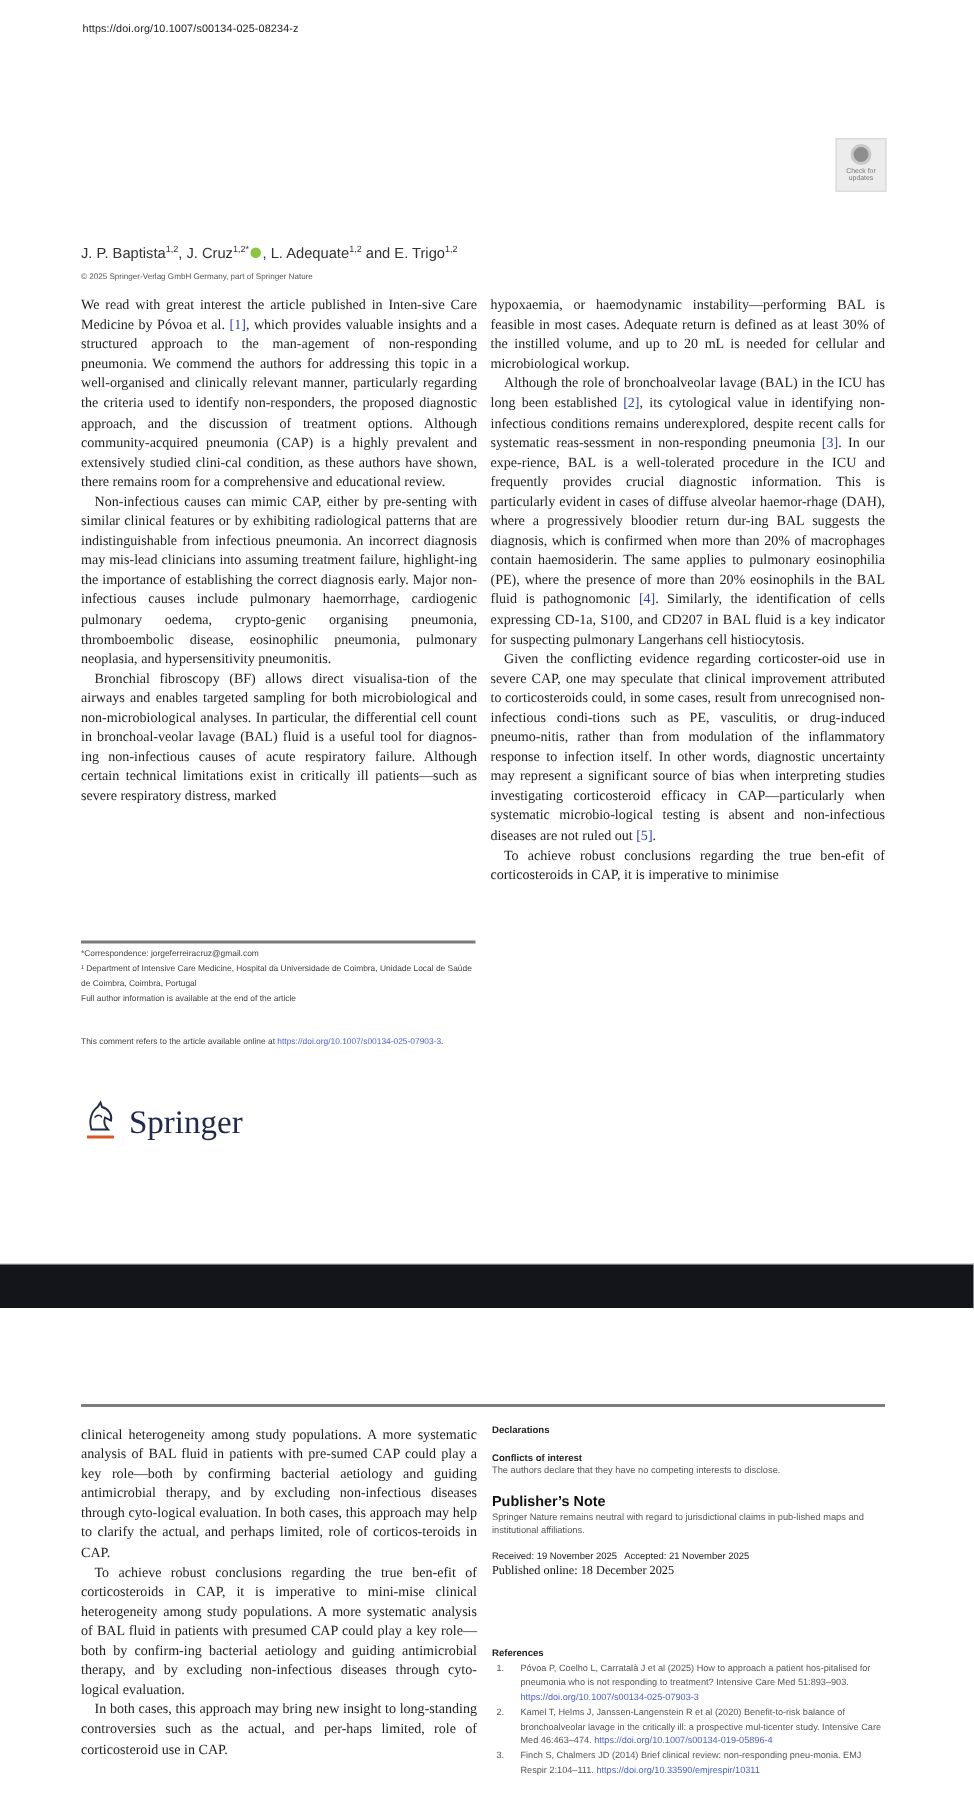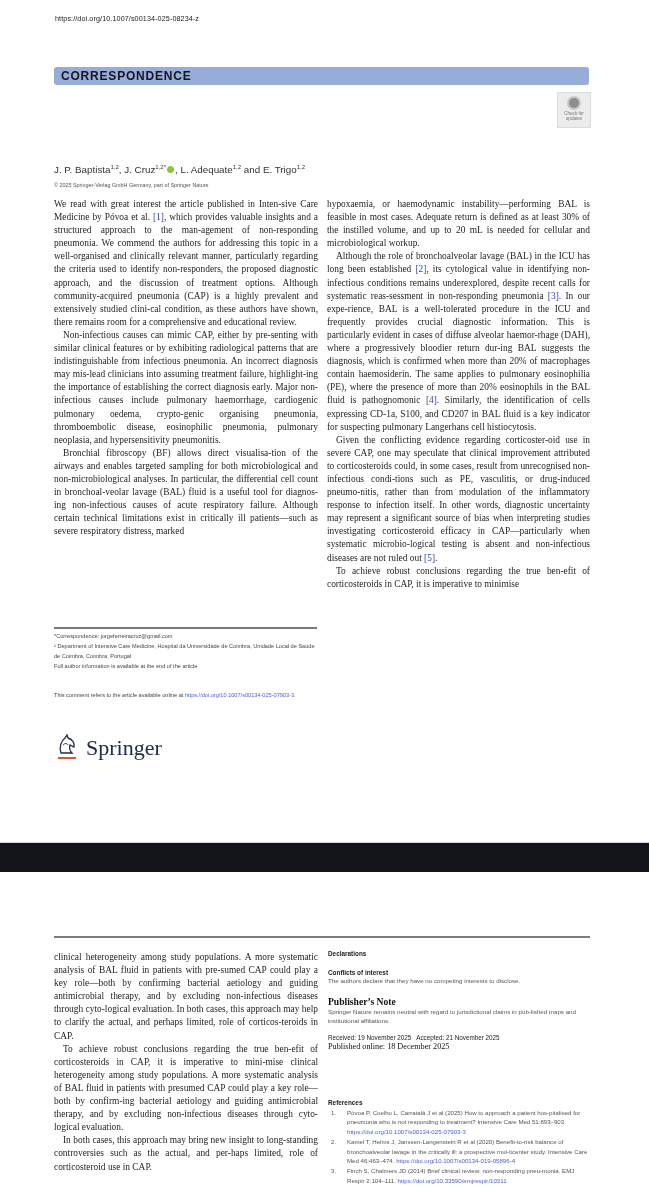--- a/index.html
+++ b/index.html
@@ -59,39 +59,36 @@
   .springer-logo { position: absolute; left: 0; top: 0; width: 22px; height: 28px; }
   .springer-text { position: absolute; left: 30px; top: 2px; font-family: "Liberation Serif", serif; font-size: 22px; color: #222a4a; white-space: nowrap; }
 
   
   .p2-rule { position: absolute; left: 54px; top: 1033px; width: 536px; height: 2px; background: #7d7d7d; }
   .col3 { left: 54px; top: 945px; width: 264px; }
   .decl { position: absolute; left: 328px; top: 950px; width: 265px; font-family: "Liberation Sans", sans-serif; }
   .decl .h-small { font-weight: bold; font-size: 6.4px; color: #222; }
   .decl .h-sub { font-weight: bold; font-size: 6.4px; color: #222; margin-top: 12px; }
   .decl .small { font-size: 6.2px; color: #555; line-height: 9.5px; }
-  .decl .h-big { font-weight: bold; font-size: 9.6px; color: #111; margin-top: 10px; font-family: Liberation Serif, serif; }
+  .decl .h-big { font-weight: bold; font-size: 9.6px; color: #111; margin-top: 10px; }
   .decl .dates { font-size: 6.3px; color: #222; margin-top: 8px; }
   .decl .published { font-family: "Liberation Serif", serif; font-size: 8.2px; color: #111; margin-top: 1px; }
   .refs { position: absolute; left: 328px; top: 1099px; width: 265px; font-family: "Liberation Sans", sans-serif; }
   .refs .h-small { font-weight: bold; font-size: 6.4px; color: #222; margin-bottom: 2px; }
   .refs ol { margin: 0; padding: 0; list-style: none; }
   .refs li { position: relative; padding-left: 19px; font-size: 6.1px; line-height: 9.4px; color: #555; margin-bottom: 1px; }
   .refs li .num { position: absolute; left: 3px; top: 0; }
   .refs li a { color: #4a5fcf; text-decoration: none; }
 </style>
 </head>
 <body>
 
 <div class="page page1">
   <div class="doi-top">https://doi.org/10.1007/s00134-025-08234-z</div>
 
-  <div class="section-bar">
-    <span>CORRESPONDENCE</span>
-  </div>
 
 
   <div class="check-updates">
     <div class="badge"></div>
     <div class="txt">Check for</div>
     <div class="txt">updates</div>
   </div>
 
   <div class="authors">
     <span>J. P. Baptista</span><sup>1,2</sup><span>, </span><span>J. Cruz</span><sup>1,2*</sup><span class="orcid"></span><span>, </span><span>L. Adequate</span><sup>1,2</sup><span> and </span><span>E. Trigo</span><sup>1,2</sup>

